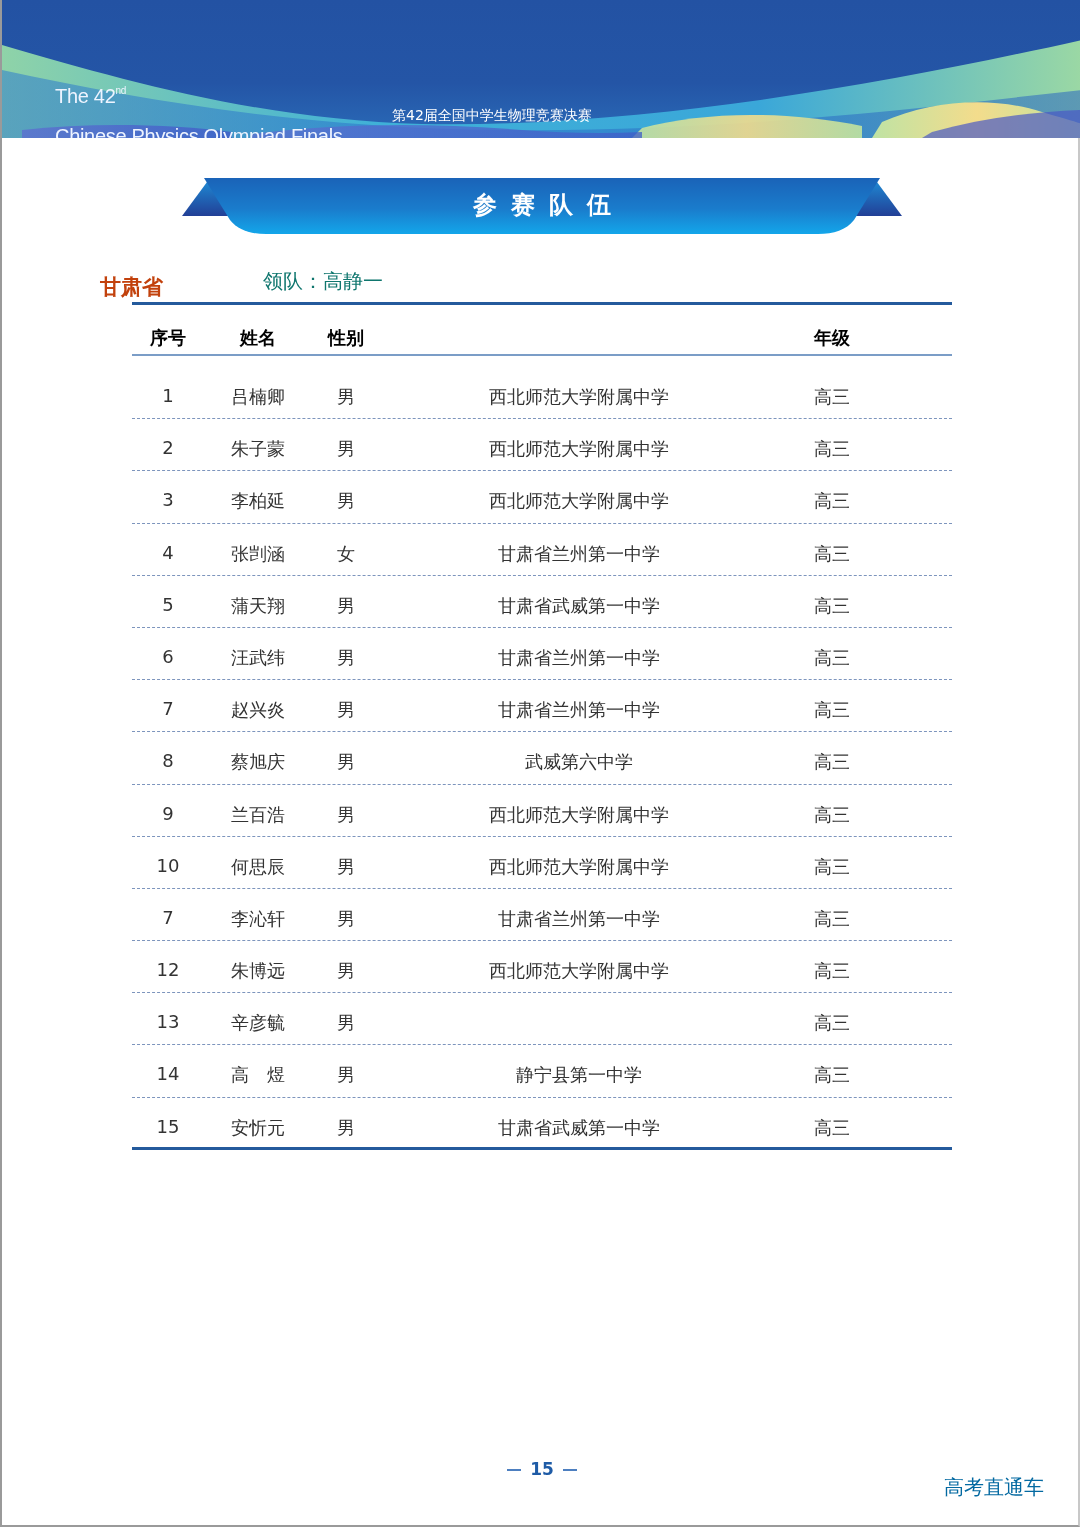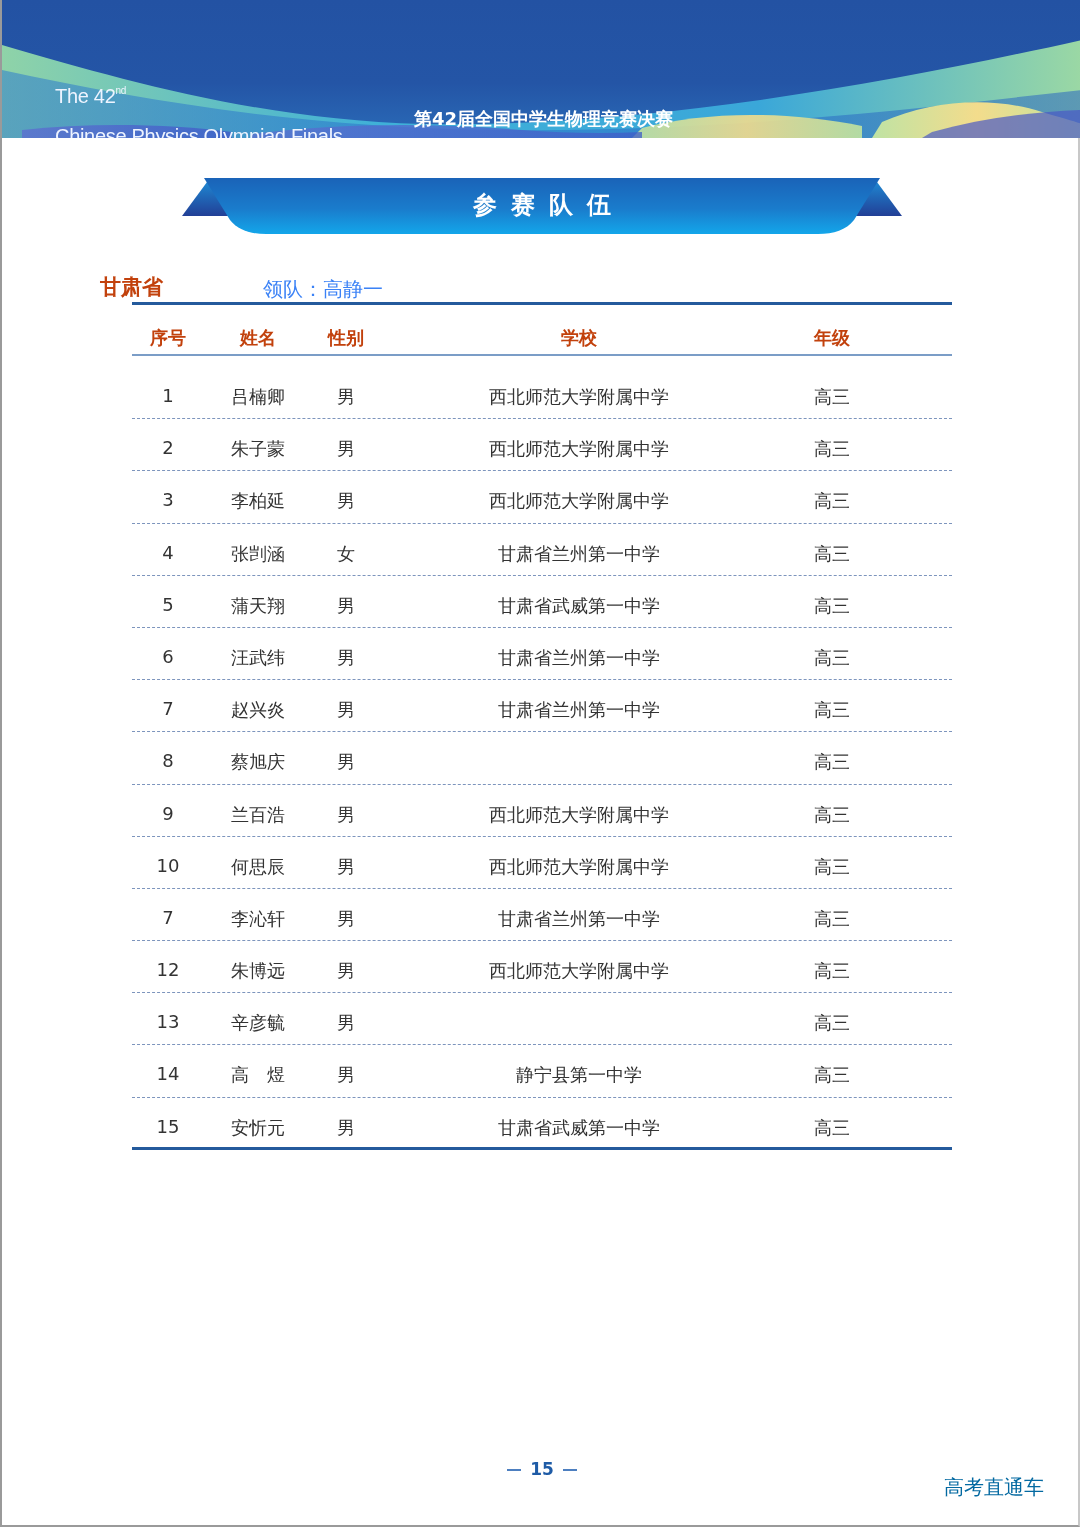--- a/index.html
+++ b/index.html
@@ -17,42 +17,42 @@
     }
     .banner svg { position: absolute; left: 0; top: 0; }
     .banner-en {
       position: absolute; left: 53px; top: 78px; color: #eef4ff;
       font-family: Liberation Sans, sans-serif; font-size: 20px; line-height: 26px; font-weight: normal;
       letter-spacing: -0.3px;
     }
     .banner-en sup { font-size: 10px; vertical-align: 9px; }
     .banner-en .line2 { display: block; margin-top: 14px; }
     .banner-cn {
-      position: absolute; left: 412px; top: 107px; color: #ffffff; font-size: 18px; font-weight: bold;
+      position: absolute; left: 390px; top: 107px; color: #ffffff; font-size: 14px; font-weight: normal;
       letter-spacing: 0px;
     }
     
     .ribbon { position: absolute; left: 180px; top: 176px; width: 720px; height: 62px; }
     .ribbon-title {
       position: absolute; left: 0; top: 189px; width: 1080px; text-align: center;
       color: #ffffff; font-size: 24px; font-weight: bold; letter-spacing: 14px; text-indent: 14px;
     }
     
     .province {
       position: absolute; left: 98px; top: 273px; color: #c2410c; font-size: 21px; font-weight: bold;
     }
     .leader {
-      position: absolute; left: 261px; top: 276px; color: #3b82f6; font-size: 20px;
+      position: absolute; left: 261px; top: 268px; color: #0f766e; font-size: 20px;
     }
     .leader-label, .leader-name { display: inline; }
     .header-rule { position: absolute; left: 130px; top: 302px; width: 820px; height: 3px; background: #245a9c; }
     
     .table { position: absolute; left: 130px; top: 312px; width: 820px; }
     .thead { position: relative; height: 44px; border-bottom: 2px solid #7b9dc7; }
-    .th { position: absolute; top: 14px; color: #c2410c; font-size: 18px; font-weight: bold; text-align: center; }
+    .th { position: absolute; top: 14px; color: #000000; font-size: 18px; font-weight: bold; text-align: center; }
     .row { position: relative; height: 52.2px; border-bottom: 1.5px dashed #7d95bd; }
     .row:first-of-type { }
     .row.last { border-bottom: 3px solid #245a9c; }
     .td { position: absolute; top: 18px; color: #333333; font-size: 18px; text-align: center; white-space: pre; }
     .c-no { left: 16px; width: 40px; }
     .c-name { left: 86px; width: 80px; }
     .c-sex { left: 194px; width: 40px; }
     .c-school { left: 297px; width: 300px; }
     .c-grade { left: 660px; width: 80px; }
     .rows { margin-top: 11px; }
@@ -129,21 +129,20 @@
   <div class="leader">
     <span class="leader-label">领队：</span><span class="leader-name">高静一</span>
   </div>
   <div class="header-rule"></div>
 
   <div class="table">
     <div class="thead">
       <div class="th c-no">序号</div>
       <div class="th c-name">姓名</div>
       <div class="th c-sex">性别</div>
-      <div class="th c-school">学校</div>
       <div class="th c-grade">年级</div>
     </div>
     <div class="rows">
       <div class="row">
         <div class="td c-no">1</div>
         <div class="td c-name">吕楠卿</div>
         <div class="td c-sex">男</div>
         <div class="td c-school">西北师范大学附属中学</div>
         <div class="td c-grade">高三</div>
       </div>
@@ -186,20 +185,21 @@
         <div class="td c-no">7</div>
         <div class="td c-name">赵兴炎</div>
         <div class="td c-sex">男</div>
         <div class="td c-school">甘肃省兰州第一中学</div>
         <div class="td c-grade">高三</div>
       </div>
       <div class="row">
         <div class="td c-no">8</div>
         <div class="td c-name">蔡旭庆</div>
         <div class="td c-sex">男</div>
+        <div class="td c-school">武威第六中学</div>
         <div class="td c-grade">高三</div>
       </div>
       <div class="row">
         <div class="td c-no">9</div>
         <div class="td c-name">兰百浩</div>
         <div class="td c-sex">男</div>
         <div class="td c-school">西北师范大学附属中学</div>
         <div class="td c-grade">高三</div>
       </div>
       <div class="row">

